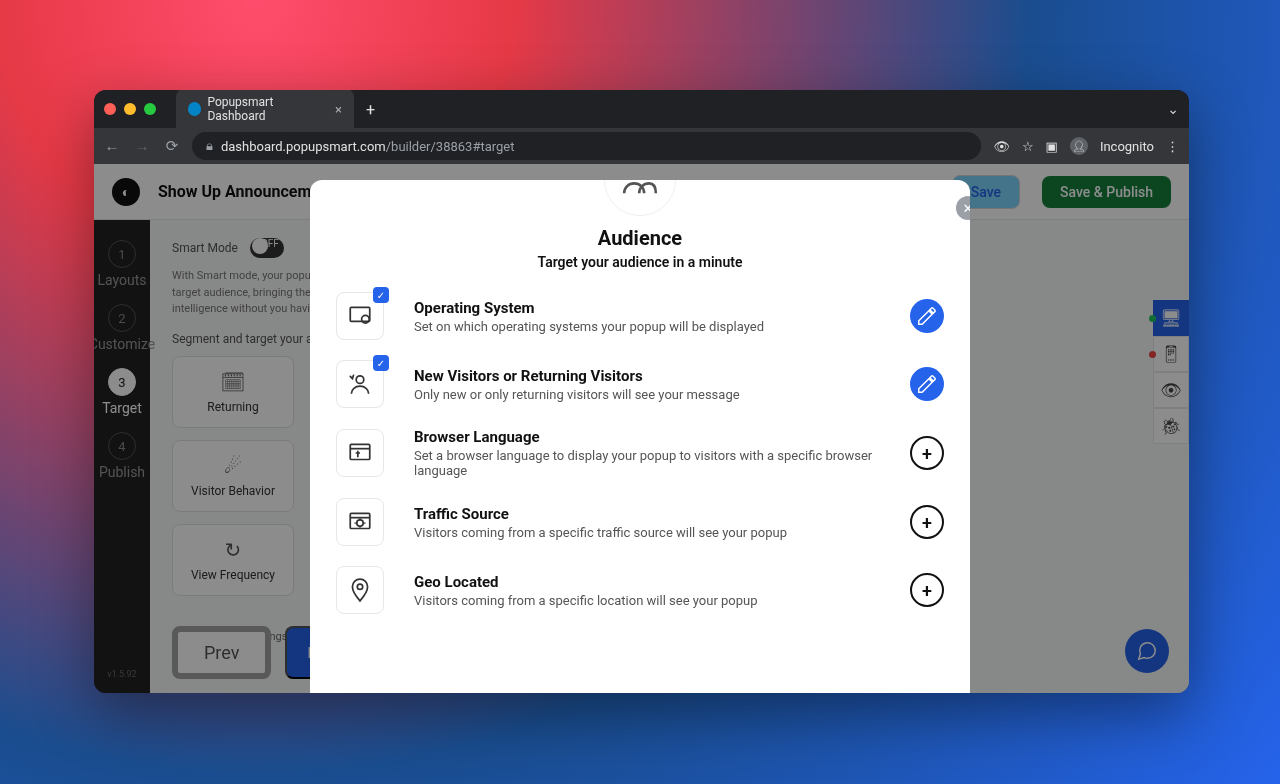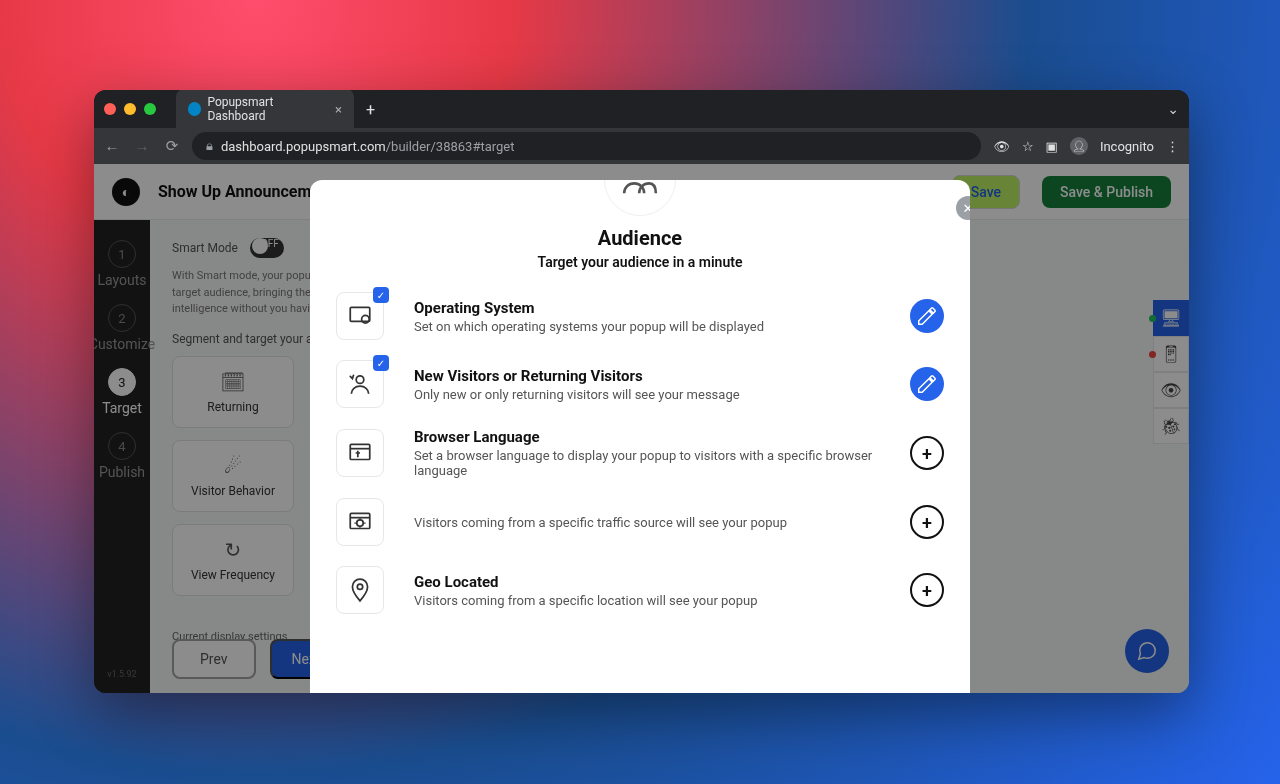--- a/index.html
+++ b/index.html
@@ -34,41 +34,41 @@
 .app-logo { width: 28px; height: 28px; background: #111; border-radius: 50%; display: flex; align-items: center; justify-content: center; color: #fff; font-size: 14px; font-weight: bold; }
 .campaign-name { font-weight: 700; font-size: 16px; color: #111; }
 .domain-pill { display: flex; align-items: center; gap: 8px; color: #333; font-size: 14px; margin-left: 18px; }
 .globe-icon { width: 18px; height: 18px; border: 1.5px solid #444; border-radius: 50%; position: relative; }
 .globe-icon::before { content: ''; position: absolute; left: 50%; top: -1.5px; bottom: -1.5px; width: 6px; border: 1.5px solid #444; border-radius: 50%; transform: translateX(-50%); }
 .globe-icon::after { content: ''; position: absolute; left: -1.5px; right: -1.5px; top: 50%; height: 0; border-top: 1.5px solid #444; }
 .top-right { margin-left: auto; display: flex; align-items: center; gap: 22px; font-size: 14px; color: #333; }
 .nav-link { display: flex; align-items: center; gap: 6px; }
 .acct-badge { width: 22px; height: 22px; background: #84cc16; border-radius: 50%; color: #fff; display: flex; align-items: center; justify-content: center; font-size: 11px; }
 .btn { padding: 8px 18px; border-radius: 8px; font-size: 14px; font-weight: 500; border: none; cursor: pointer; }
-.btn-outline { border: 1px solid #d1d5db; background: #bef264; color: #2563eb; }
+.btn-outline { border: 1px solid #d1d5db; background: #7dd3fc; color: #2563eb; }
 .btn-primary { background: #15803d; color: #fff; }
 .left-rail { position: absolute; left: 0; top: 56px; bottom: 0; width: 56px; background: #222; display: flex; flex-direction: column; align-items: center; padding-top: 14px; gap: 4px; z-index: 4; }
 .step { display: flex; flex-direction: column; align-items: center; gap: 4px; padding: 6px 0; }
 .step-circle { width: 28px; height: 28px; border-radius: 50%; border: 1.5px solid #555; color: #888; display: flex; align-items: center; justify-content: center; font-size: 13px; }
 .step.active .step-circle { background: #fff; color: #222; border-color: #fff; }
 .step-label { font-size: 14px; color: #999; }
 .step.active .step-label { color: #fff; }
 .version-txt { margin-top: auto; margin-bottom: 14px; font-size: 9px; color: #666; }
 .main-panel { position: absolute; left: 56px; top: 56px; right: 0; bottom: 0; background: #f6f7f8; padding: 18px 22px; }
 .smart-row { display: flex; align-items: center; gap: 12px; margin-bottom: 10px; font-size: 12px; color: #555; }
 .toggle { width: 34px; height: 20px; background: #333; border-radius: 10px; position: relative; display: inline-flex; align-items: flex-start; justify-content: flex-end; padding: 0 5px; color: #fff; font-size: 10px; }
 .toggle::before { content: ''; position: absolute; left: 2px; width: 16px; height: 16px; background: #fff; border-radius: 50%; }
 .smart-desc { font-size: 11px; color: #777; max-width: 340px; margin-bottom: 14px; line-height: 1.5; }
 .seg-label { font-size: 12px; color: #555; margin-bottom: 10px; }
 .tile-row { display: flex; gap: 18px; flex-wrap: wrap; }
 .tile { width: 122px; height: 72px; border: 1px solid #e0e0e0; background: #fff; border-radius: 8px; display: flex; flex-direction: column; align-items: center; justify-content: center; gap: 6px; font-size: 12px; color: #333; margin-bottom: 12px; }
 .tile-icon { font-size: 20px; color: #555; }
 .disp-label { font-size: 11px; color: #666; margin-top: 22px; }
 .bottom-btns { position: absolute; left: 22px; bottom: 14px; display: flex; gap: 14px; }
-.btn-prev { border: 2px solid #a3a3a3; background: #fff; color: #555; padding: 10px 26px; border-radius: 8px; font-size: 14px; }
+.btn-prev { border: 6px solid #a3a3a3; background: #fff; color: #555; padding: 10px 26px; border-radius: 8px; font-size: 18px; }
 .btn-next { background: #2563eb; color: #fff; padding: 10px 20px; border-radius: 8px; font-size: 14px; }
 .right-toolbar { position: absolute; right: 0; top: 210px; z-index: 6; display: flex; flex-direction: column; }
 .rt-item { width: 36px; height: 36px; background: #fff; border: 1px solid #e5e7eb; display: flex; align-items: center; justify-content: center; color: #444; font-size: 17px; }
 .rt-item.active { background: #2563eb; color: #fff; border-color: #2563eb; }
 .rt-status-dot { width: 7px; height: 7px; border-radius: 50%; position: absolute; left: -5px; }
 .chat-bubble { position: absolute; right: 20px; bottom: 20px; width: 44px; height: 44px; background: #2563eb; border-radius: 50%; display: flex; align-items: center; justify-content: center; color: #fff; z-index: 6; }
 .dark-overlay { position: absolute; inset: 74px 0 0 0; background: rgba(0,0,0,0.45); z-index: 10; }
 .modal { position: absolute; left: 216px; top: 90px; width: 660px; height: 531px; background: #fff; border-radius: 12px; z-index: 20; overflow: hidden; }
 .modal-header-badge { position: absolute; left: 50%; top: -36px; transform: translateX(-50%); width: 72px; height: 72px; background: #fff; border-radius: 50%; border: 1px solid #eee; display: flex; align-items: center; justify-content: center; z-index: 21; }
 .modal-close { position: absolute; right: -10px; top: 16px; width: 24px; height: 24px; background: #9aa0a6; border-radius: 50%; color: #fff; display: flex; align-items: center; justify-content: center; font-size: 13px; z-index: 22; cursor: pointer; }
@@ -291,20 +291,21 @@
         <div class="opt-row">
           <div class="opt-icon-box">
               <svg viewBox="0 0 24 24">
                 <rect x="3" y="4" width="18" height="14" rx="1"></rect>
                 <path d="M3 8h18"></path>
                 <circle cx="12" cy="13" r="3"></circle>
                 <path d="M12 9v-1M12 18v-1M8 13h-1M17 13h-1"></path>
               </svg>
             </div>
           <div class="opt-text">
+              <div class="opt-title">Traffic Source</div>
               <div class="opt-desc">Visitors coming from a specific traffic source will see your popup</div>
             </div>
           <div class="opt-action add">+</div>
         </div>
         <div class="opt-row">
           <div class="opt-icon-box">
               <svg viewBox="0 0 24 24">
                 <path d="M12 2C8 2 5 5 5 9c0 5 7 13 7 13s7-8 7-13c0-4-3-7-7-7z"></path>
                 <circle cx="12" cy="9" r="2.5"></circle>
               </svg>

